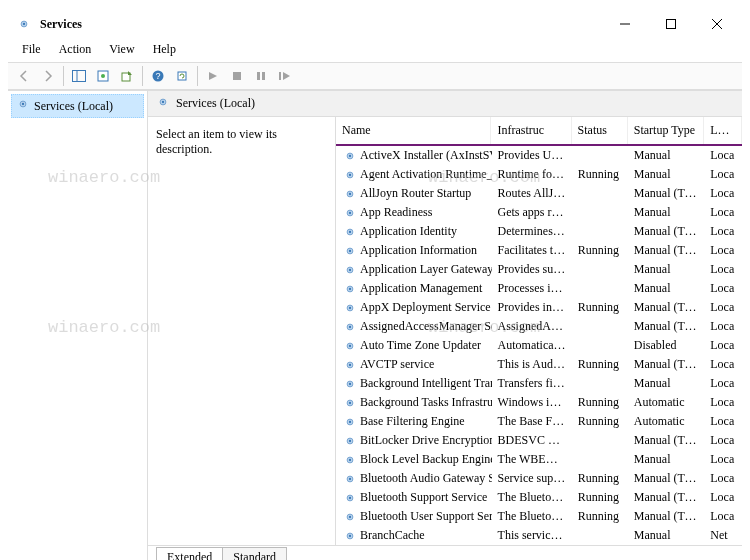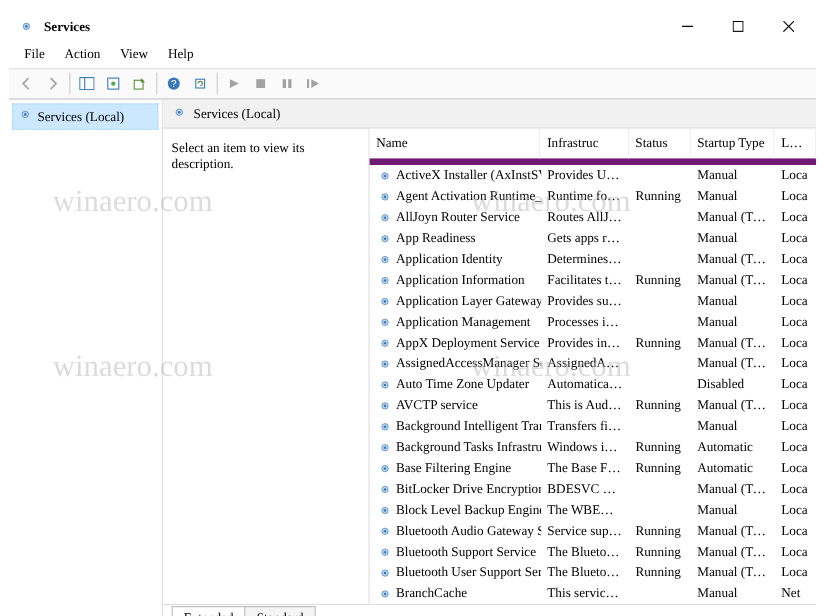--- a/index.html
+++ b/index.html
@@ -17,37 +17,37 @@
   .tsep { width:1px; height:20px; background:#ccc; margin:0 3px; }
   .body { flex:1; display:flex; min-height:0; border-top:1px solid #ddd; }
   .tree { width:140px; border-right:1px solid #ddd; padding:3px; }
   .tree-item { display:flex; align-items:center; gap:4px; padding:2px 4px; font-size:12px; border:1px dotted transparent; }
   .tree-item.selected { background:#cce8ff; border-color:#99d1ff; }
   .details { flex:1; display:flex; flex-direction:column; min-width:0; }
   .details-header { height:26px; display:flex; align-items:center; gap:6px; padding:4px 8px; background:#f1f1f1; border-bottom:1px solid #ddd; font-size:12px; }
   .details-split { flex:1; display:flex; min-height:0; }
   .left-detail { width:188px; padding:10px 8px; font-size:12px; border-right:1px solid #ddd; }
   .list-wrap { flex:1; display:flex; flex-direction:column; min-width:0; }
-  .list-head { display:flex; border-bottom:6px solid #701a75; background:#fff; font-size:12px; }
+  .list-head { display:flex; border-bottom:2px solid #701a75; background:#fff; font-size:12px; }
   .list-head .col { padding:6px 6px; border-right:1px solid #eee; white-space:nowrap; overflow:hidden; text-overflow:ellipsis; }
   .list-rows { flex:1; overflow-y:auto; overflow-x:auto; font-size:12px; }
   .row { display:flex; align-items:center; height:19px; }
   .row .cell { padding:0 6px; white-space:nowrap; overflow:hidden; text-overflow:ellipsis; }
   .row .ic { width:16px; height:16px; margin-right:2px; flex-shrink:0; display:flex; align-items:center; justify-content:center; }
   .c-name { width:168px; display:flex; align-items:center; }
   .c-desc { width:86px; }
   .c-status { width:60px; }
   .c-start { width:82px; }
   .c-log  { width:40px; }
   .tabs { height:22px; display:flex; align-items:flex-end; padding:0 8px; border-top:1px solid #ddd; font-size:12px; }
   .tab { padding:2px 10px; border:1px solid #bbb; border-bottom:none; border-radius:0 0 0 0; background:#fff; position:relative; }
   .tab + .tab { margin-left:-1px; }
   .tab.inactive { background:#f5f5f5; }
   .gear-svg { width:14px; height:14px; }
-  .watermark { position:absolute; color:#b9b9b9; opacity:.5; font-size:28px; font-family:Liberation Serif, serif; pointer-events:none; }
+  .watermark { position:absolute; color:#b9b9b9; opacity:.5; font-size:17px; font-family:Liberation Mono, monospace; pointer-events:none; }
   .window { position:relative; }
 </style>
 </head>
 <body>
 
 <div class="window">
 
   <div class="titlebar">
     <span class="app-icon">
       <svg class="gear-svg" viewBox="0 0 24 24">
@@ -212,21 +212,21 @@
                 <div class="cell c-log">Loca</div>
               </div>
               <div class="row">
                 <div class="cell c-name">
                   <span class="ic">
                     <svg class="gear-svg" viewBox="0 0 24 24">
                       <circle cx="12" cy="12" r="5" fill="#bcd6f0" stroke="#3a79b7"></circle>
                       <circle cx="12" cy="12" r="2" fill="#3a79b7"></circle>
                     </svg>
                   </span>
-                  <span>AllJoyn Router Service</span>
+                  <span>AllJoyn Router Startup</span>
                 </div>
                 <div class="cell c-desc">Routes AllJo…</div>
                 <div class="cell c-status"></div>
                 <div class="cell c-start">Manual (Trig…</div>
                 <div class="cell c-log">Loca</div>
               </div>
               <div class="row">
                 <div class="cell c-name">
                   <span class="ic">
                     <svg class="gear-svg" viewBox="0 0 24 24">

